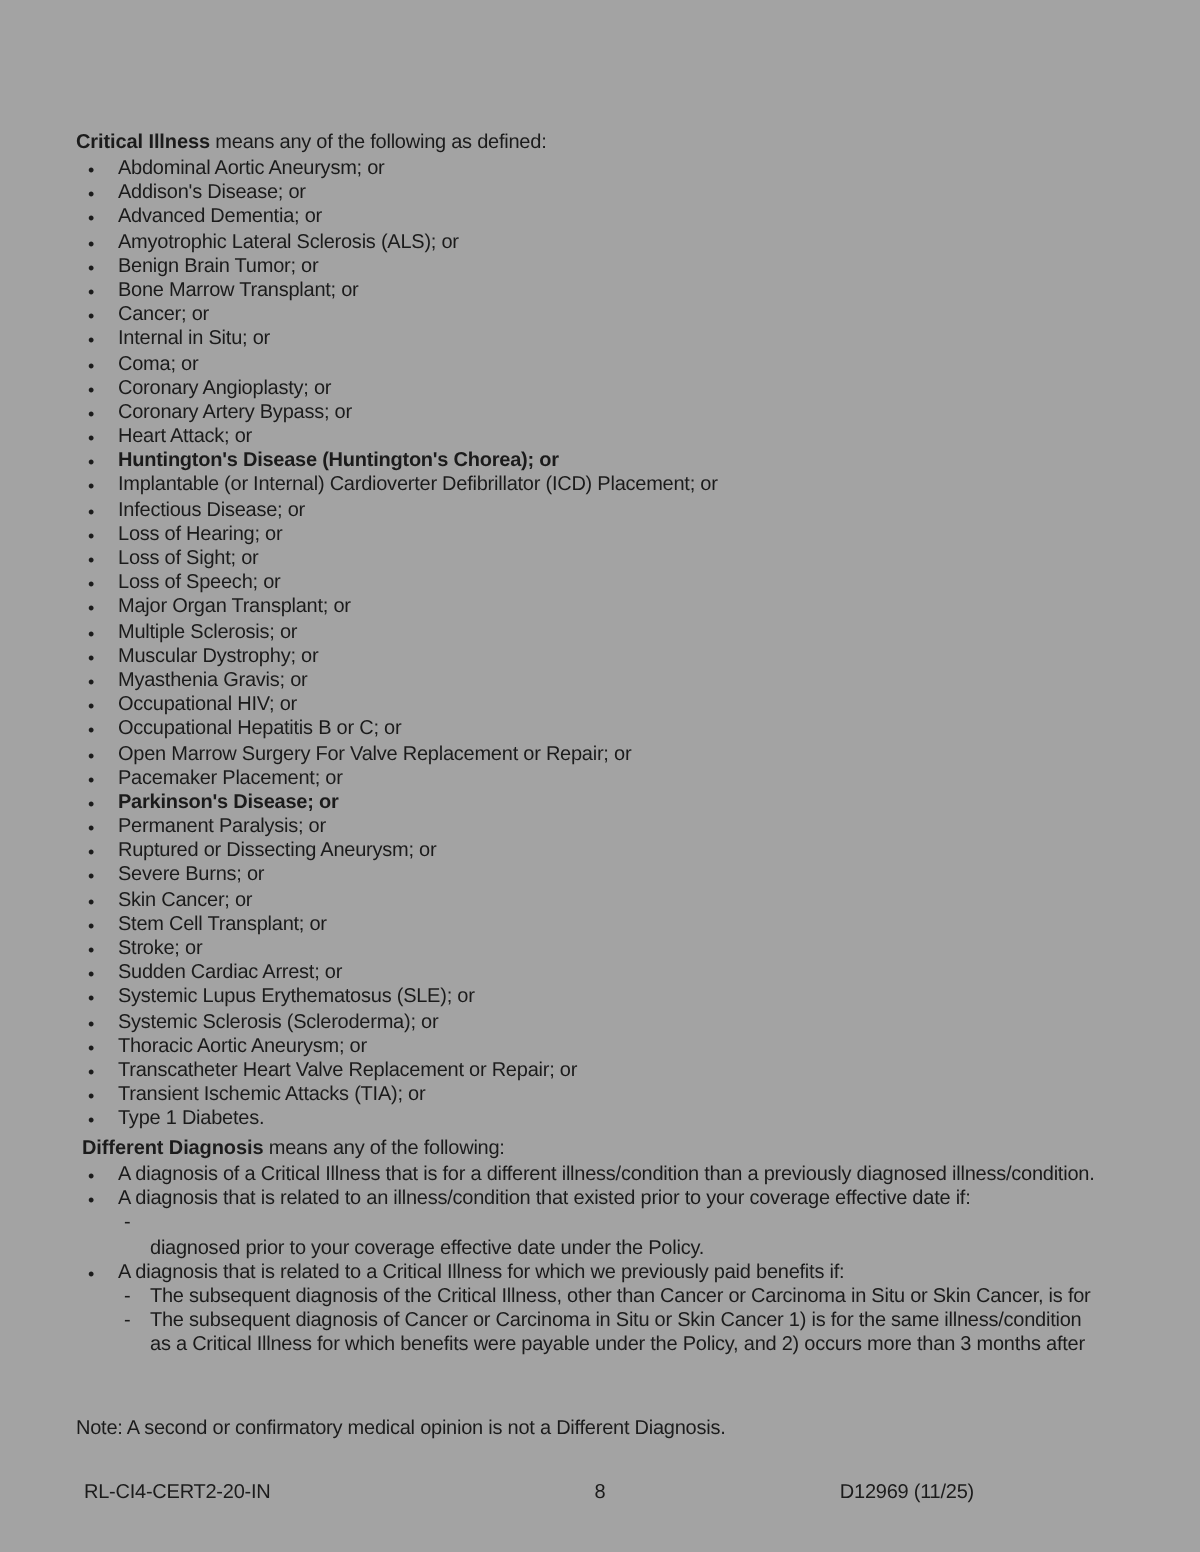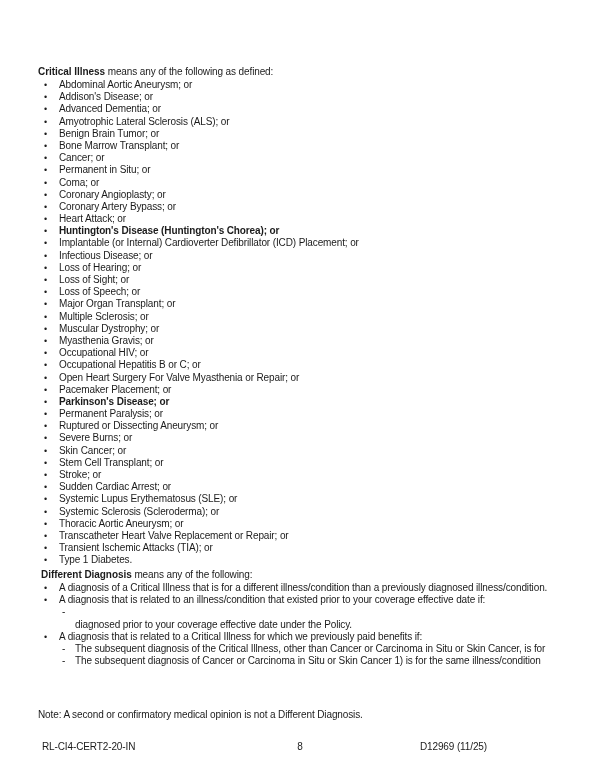--- a/index.html
+++ b/index.html
@@ -1,20 +1,20 @@
 <!DOCTYPE html>
 <html><head>
 <meta charset="utf-8">
 <style>
   html,body { margin:0; padding:0; background:#e8e8e8; }
   .page {
     position:relative;
     width:600px; height:776px;
     margin:0 auto;
-    background:#ffffff;
+    background:#a3a3a3;
     font-family:"Liberation Sans", "DejaVu Sans", sans-serif;
     color:#1b1b1b;
     overflow:hidden;
   }
   .txtline { font-size:10px; letter-spacing:-0.12px; }
 
   
   .head { margin:0 0 1px 0; font-size:10px; line-height:13px; letter-spacing:-0.12px; }
   .head b { font-weight:bold; letter-spacing:-0.05px; }
 
@@ -68,21 +68,21 @@
         <div class="row">
           <span class="b">•</span>
           <span class="t">Bone Marrow Transplant; or</span>
         </div>
         <div class="row">
           <span class="b">•</span>
           <span class="t">Cancer; or</span>
         </div>
         <div class="row">
           <span class="b">•</span>
-          <span class="t">Permanent in Situ; or</span>
+          <span class="t">Internal in Situ; or</span>
         </div>
         <div class="row">
           <span class="b">•</span>
           <span class="t">Coma; or</span>
         </div>
         <div class="row">
           <span class="b">•</span>
           <span class="t">Coronary Angioplasty; or</span>
         </div>
         <div class="row">
@@ -136,21 +136,21 @@
         <div class="row">
           <span class="b">•</span>
           <span class="t">Occupational HIV; or</span>
         </div>
         <div class="row">
           <span class="b">•</span>
           <span class="t">Occupational Hepatitis B or C; or</span>
         </div>
         <div class="row">
           <span class="b">•</span>
-          <span class="t">Open Heart Surgery For Valve Myasthenia or Repair; or</span>
+          <span class="t">Open Marrow Surgery For Valve Replacement or Repair; or</span>
         </div>
         <div class="row">
           <span class="b">•</span>
           <span class="t">Pacemaker Placement; or</span>
         </div>
         <div class="row">
           <span class="b">•</span>
           <span class="t bold">Parkinson's Disease; or</span>
         </div>
         <div class="row">
@@ -233,20 +233,21 @@
         <div class="row sub">
           <span class="b">-</span>
           <span class="t">The subsequent diagnosis of the Critical Illness, other than Cancer or Carcinoma in Situ or Skin Cancer, is for</span>
         </div>
         <div class="row sub">
           <span class="b">-</span>
           <span class="t">The subsequent diagnosis of Cancer or Carcinoma in Situ or Skin Cancer 1) is for the same illness/condition</span>
         </div>
         <div class="row sub">
           <span class="b"></span>
+          <span class="t">as a Critical Illness for which benefits were payable under the Policy, and 2) occurs more than 3 months after</span>
         </div>
       </div>
   </section>
 
   <p class="note">Note: A second or confirmatory medical opinion is not a Different Diagnosis.</p>
 
   <footer>
     <span class="f-left txtline">RL-CI4-CERT2-20-IN</span>
     <span class="f-center txtline">8</span>
     <span class="f-right txtline">D12969 (11/25)</span>

